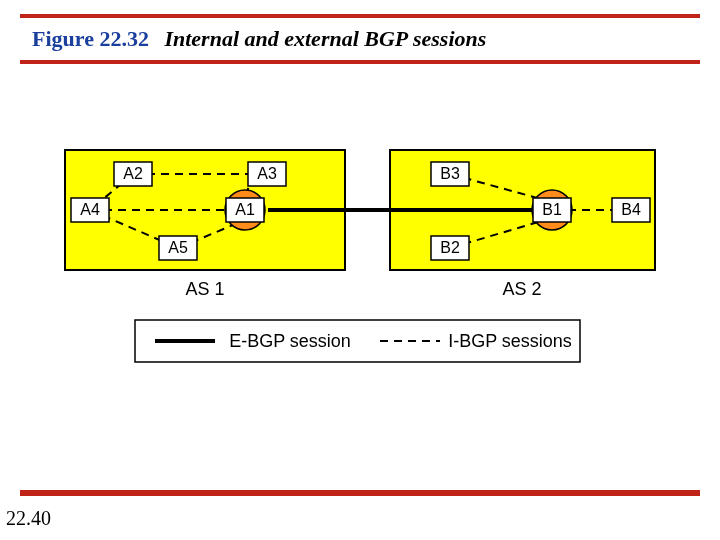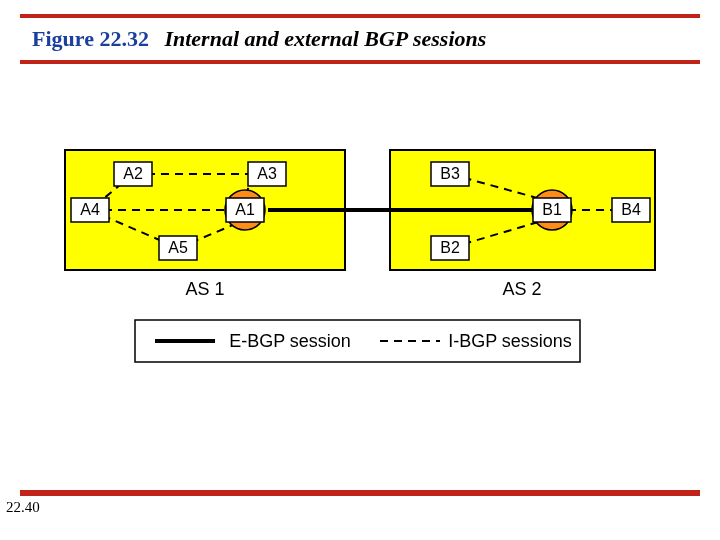--- a/index.html
+++ b/index.html
@@ -36,22 +36,22 @@
   }
   .fig-caption {
     font-weight: bold;
     font-style: italic;
     color: #000;
     margin-left: 10px;
   }
   .page-num {
     position: absolute;
     left: 6px;
-    bottom: 24px;
-    font-size: 15px;
+    bottom: 10px;
+    font-size: 20px;
   }
   
   .diagram {
     position: absolute;
     left: 60px;
     top: 140px;
     width: 600px;
     height: 260px;
   }
   svg { display: block; }

